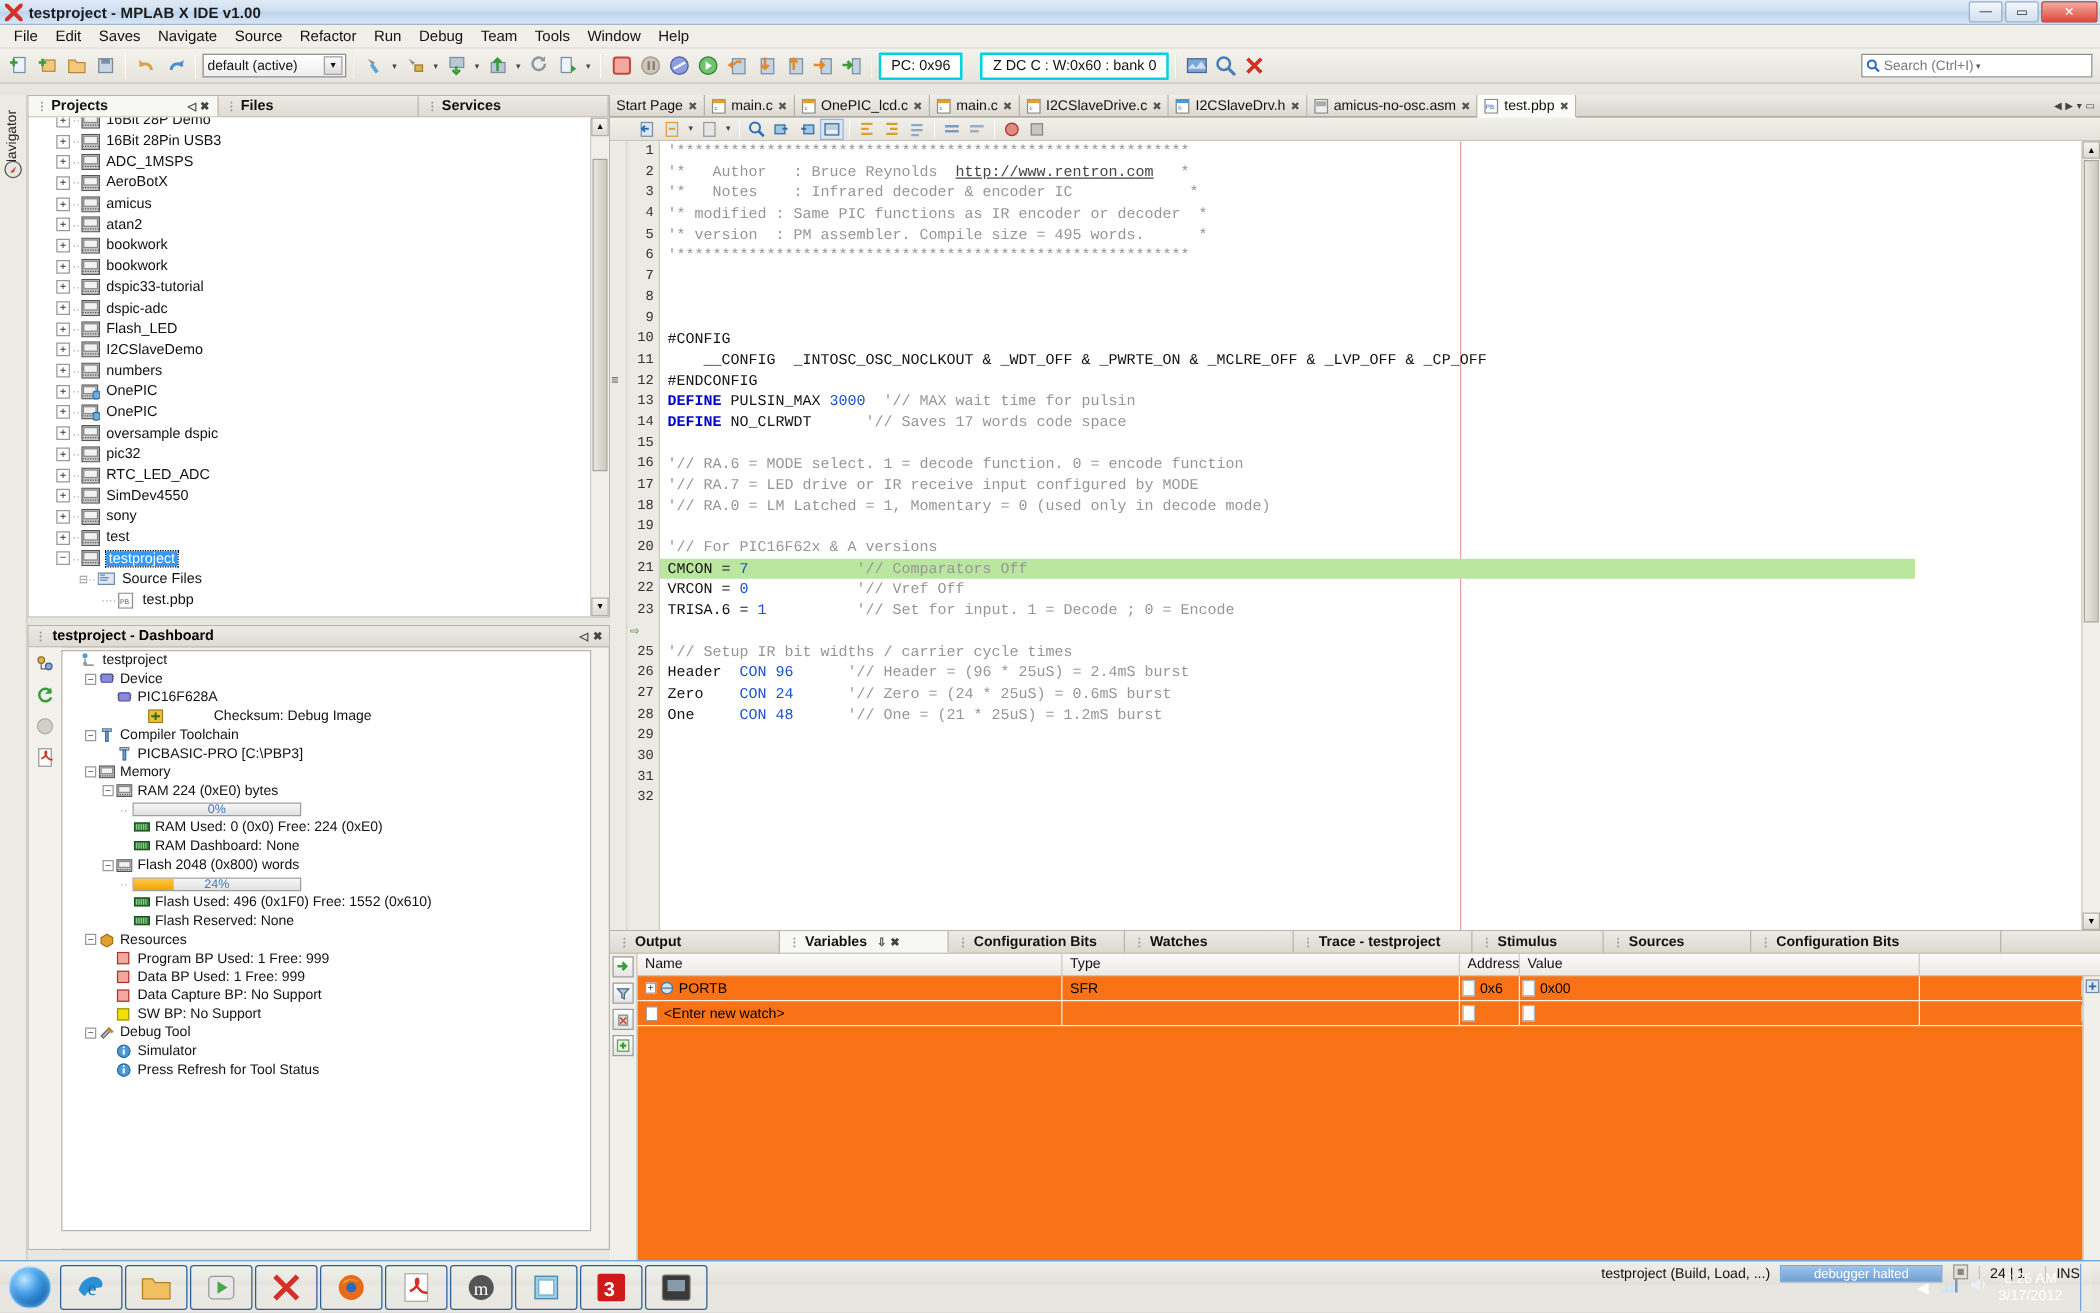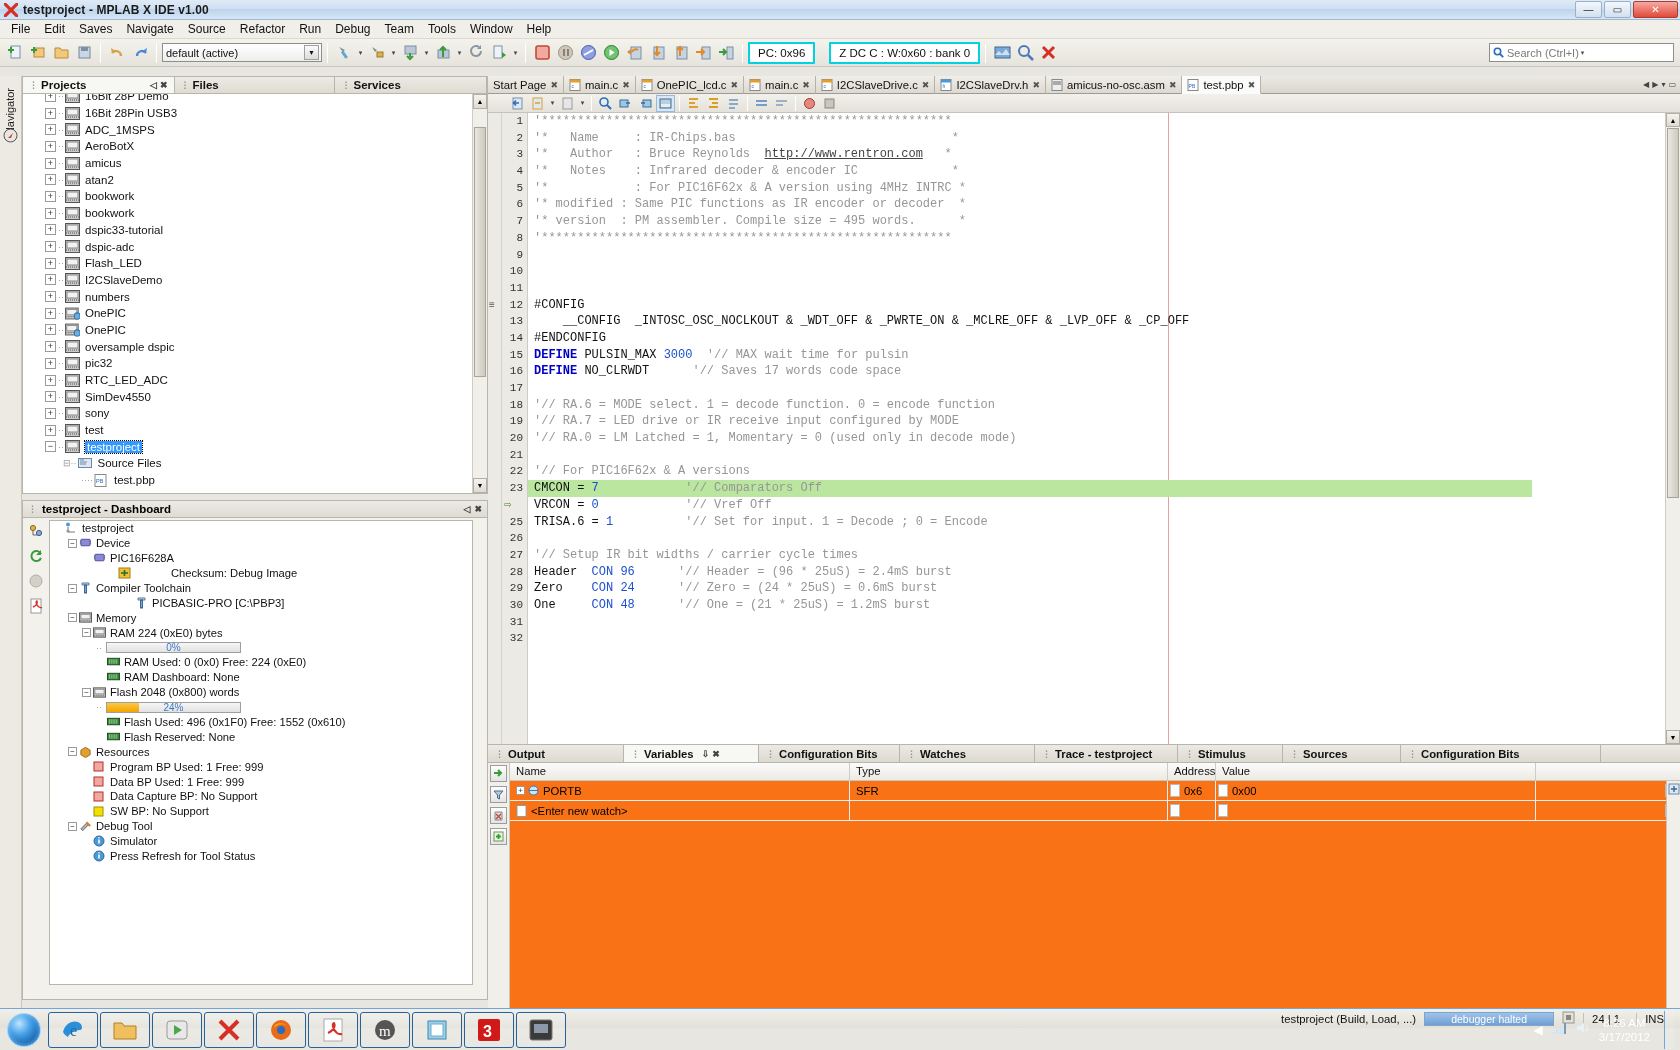--- a/index.html
+++ b/index.html
@@ -17,21 +17,21 @@
   
   .menubar { height:19px; background:#f0efe9; display:flex; align-items:center; padding-left:4px; border-bottom:1px solid #ddd9cf;}
   .menuitem { padding:2px 7px; font-size:12px; color:#111; }
 
   
   .toolbar { height:28px; background:linear-gradient(180deg,#f3f2ec,#e6e4dc); display:flex; align-items:center; padding:0 4px; border-bottom:1px solid #c9c6bb; position:relative;}
   .tgrp { display:flex; align-items:center; gap:1px; }
   .tsep { width:1px; height:20px; background:#c2bfb4; margin:0 5px; border-right:1px solid #fff; }
   .tbtn { width:22px;height:22px; display:flex;align-items:center;justify-content:center; border:1px solid transparent; border-radius:2px;}
   .tdrop { width:9px;height:22px; display:flex;align-items:center;justify-content:center; font-size:7px; color:#444;}
-  .combo { width:160px; height:19px; border:1px solid #8d8d8d; background:linear-gradient(180deg,#fff,#eee); display:flex; align-items:center; padding:0 3px; font-size:11px; position:relative; color:#111;}
+  .combo { width:115px; height:19px; border:1px solid #8d8d8d; background:linear-gradient(180deg,#fff,#eee); display:flex; align-items:center; padding:0 3px; font-size:11px; position:relative; color:#111;}
   .combo .arrow{ position:absolute; right:2px; width:15px;height:15px; background:linear-gradient(180deg,#fbfbfb,#dcdcdc); border:1px solid #a0a0a0; display:flex;align-items:center;justify-content:center;font-size:7px;}
   .statbox { border:2px solid #00d2e0; background:#fff; height:22px; display:flex; align-items:center; padding:0 8px; font-size:11.5px; color:#111; border-radius:1px;}
   .searchbox { position:absolute; right:6px; width:185px; height:19px; border:1px solid #8e8e8e; background:#fff; display:flex; align-items:center; padding-left:3px; font-size:11px; color:#7a7a7a; }
   .searchbox .sicon{ color:#2a6bbd; margin-right:3px; display:flex; align-items:center;}
 
   
   .leftcol { position:absolute; left:0; top:76px; width:488px; bottom:32px; }
   .navstrip { position:absolute; left:0; top:0; width:22px; bottom:0; background:#eceae3; border-right:1px solid #c9c6bb; }
   .navstrip .vtext { writing-mode:vertical-rl; transform:rotate(180deg); font-size:11px; color:#222; margin-top:12px; margin-left:4px; white-space:nowrap;}
   .navstrip .vicon { position:absolute; left:3px; top:52px; width:15px;height:15px; }
@@ -771,21 +771,21 @@
             <div class="drow" style="padding-left: 18px;">
               <span class="dexp">−</span>
               <span class="dico" style="display:inline-flex;align-items:center;">
                 <svg width="13" height="12" viewBox="0 0 13 12">
                   <path d="M3 1h7v2H3z" fill="#c8d8e8" stroke="#5a7a9a"></path>
                   <rect x="5.5" y="3" width="2" height="8" fill="#7aa8d8" stroke="#3a6a9a"></rect>
                 </svg>
               </span>
               <span>Compiler Toolchain</span>
             </div>
-            <div class="drow" style="padding-left: 32px; margin-left: 42px;">
+            <div class="drow" style="padding-left: 32px;">
               <span style="width:9px;display:inline-block;flex:none;"></span>
               <span class="dico" style="display:inline-flex;align-items:center;">
                 <svg width="13" height="12" viewBox="0 0 13 12">
                   <path d="M3 1h7v2H3z" fill="#c8d8e8" stroke="#5a7a9a"></path>
                   <rect x="5.5" y="3" width="2" height="8" fill="#7aa8d8" stroke="#3a6a9a"></rect>
                 </svg>
               </span>
               <span>PICBASIC-PRO [C:\PBP3]</span>
             </div>
             <div class="drow" style="padding-left: 18px;">
@@ -1167,24 +1167,22 @@
           <div class="gl">28</div>
           <div class="gl">29</div>
           <div class="gl">30</div>
           <div class="gl">31</div>
           <div class="gl">32</div>
         </div>
       <div class="codearea">
         <div class="marginline"></div>
         <div id="codelines" style="position:relative;">
             <div class="cline"><span class="cmt">'*********************************************************</span></div>
-            <div class="cline"><span class="cmt">'*   Name     : IR-Chips.bas                              *</span></div>
             <div class="cline"><span class="cmt">'*   Author   : Bruce Reynolds  </span><span class="lnk">http://www.rentron.com</span><span class="cmt">   *</span></div>
             <div class="cline"><span class="cmt">'*   Notes    : Infrared decoder &amp; encoder IC             *</span></div>
-            <div class="cline"><span class="cmt">'*            : For PIC16F62x &amp; A version using 4MHz INTRC *</span></div>
             <div class="cline"><span class="cmt">'* modified : Same PIC functions as IR encoder or decoder  *</span></div>
             <div class="cline"><span class="cmt">'* version  : PM assembler. Compile size = 495 words.      *</span></div>
             <div class="cline"><span class="cmt">'*********************************************************</span></div>
             <div class="cline"></div>
             <div class="cline"></div>
             <div class="cline"></div>
             <div class="cline"><span class="id">#CONFIG</span></div>
             <div class="cline"><span class="id">    __CONFIG  _INTOSC_OSC_NOCLKOUT &amp; _WDT_OFF &amp; _PWRTE_ON &amp; _MCLRE_OFF &amp; _LVP_OFF &amp; _CP_OFF</span></div>
             <div class="cline"><span class="id">#ENDCONFIG</span></div>
             <div class="cline"><span class="kw">DEFINE</span><span class="id"> PULSIN_MAX </span><span class="num">3000</span><span class="cmt">  '// MAX wait time for pulsin</span></div>

